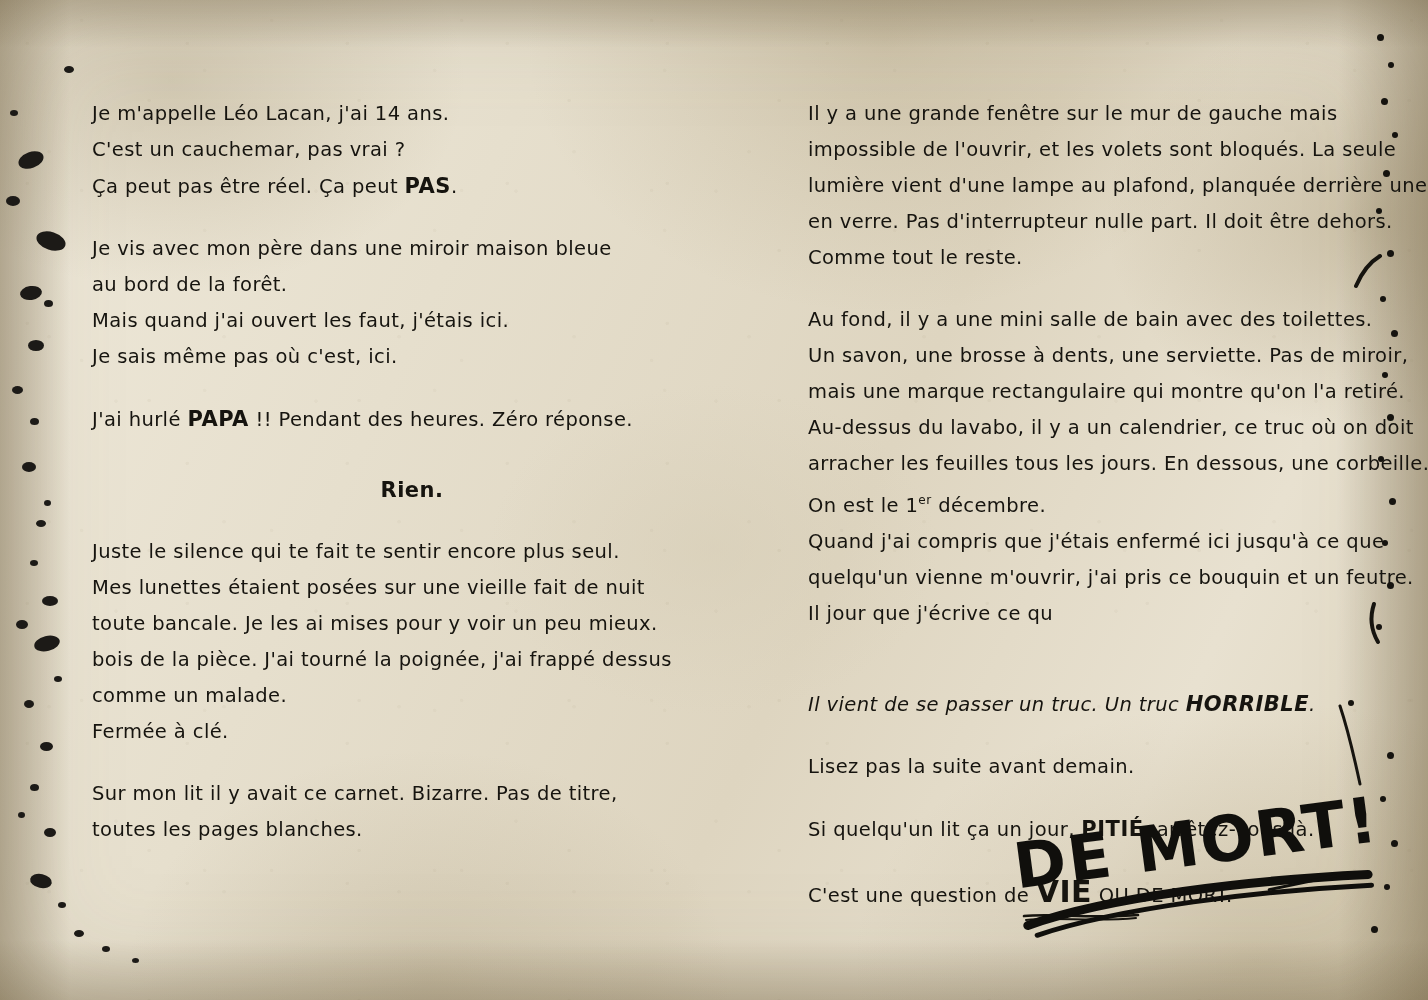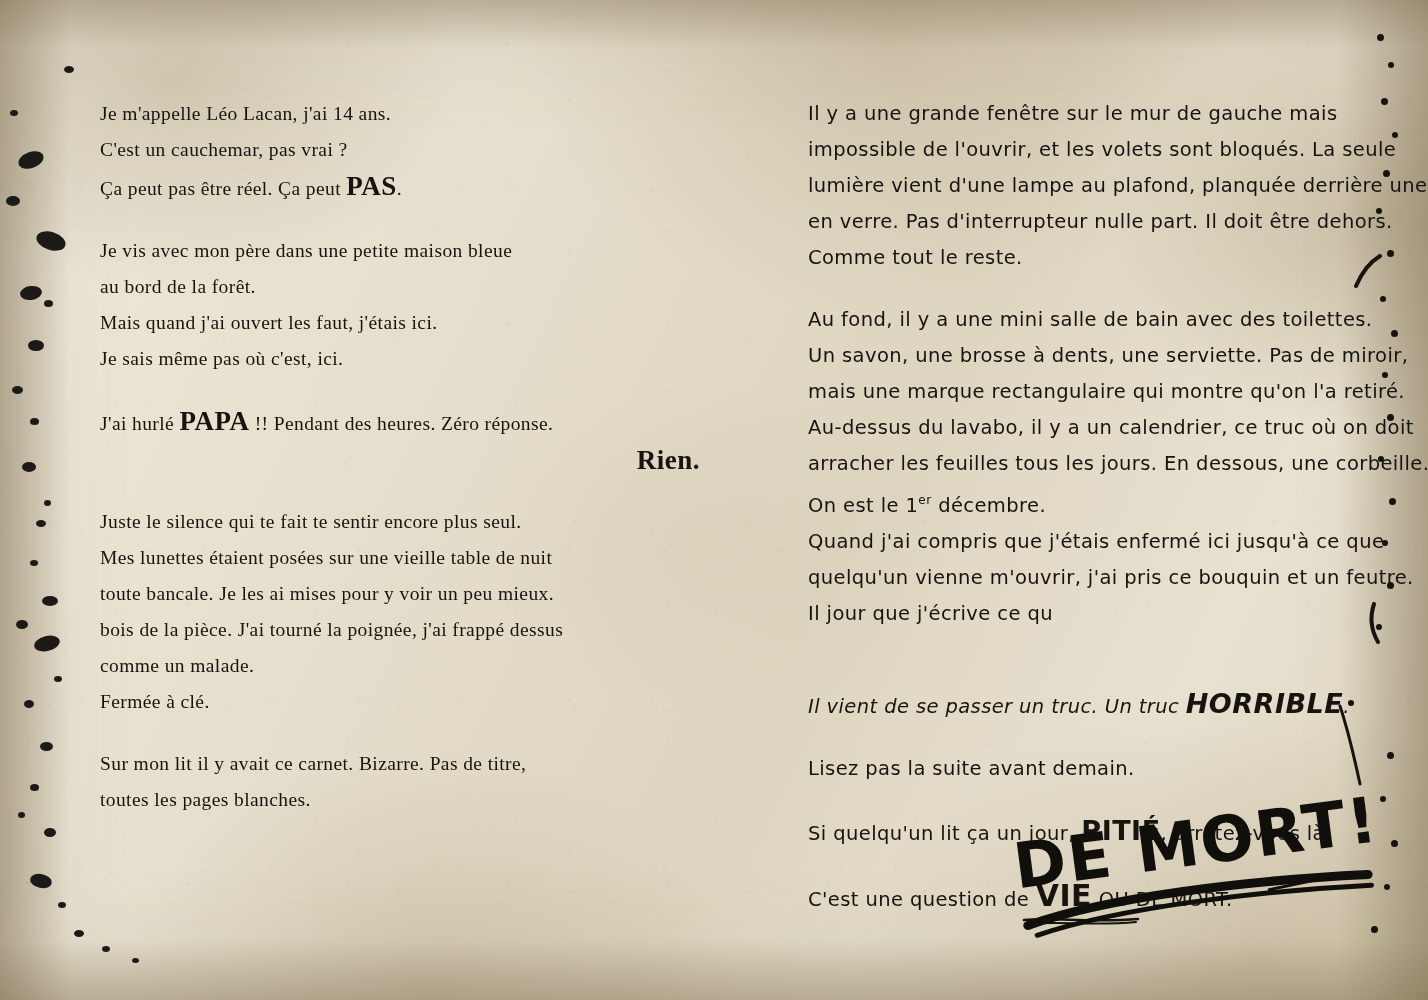--- a/index.html
+++ b/index.html
@@ -81,45 +81,45 @@
     position: absolute;
     inset: 0;
   }
 
   .col {
     position: absolute;
     top: 96px;
     font-family: "DejaVu Sans", sans-serif;
     color: #16140f;
   }
-  #col-left  { left: 100px;  width: 600px; font-family: Liberation Serif, serif; }
+  #col-left  { left: 92px;  width: 600px; }
   #col-right { left: 808px; width: 560px; }
 
   .para {
     margin: 0 0 26px 0;
   }
   .line {
     font-size: 19.5px;
     line-height: 36px;
     letter-spacing: .4px;
     white-space: nowrap;
     color: #16140f;
   }
 
   .big {
-    font-size: 27px;
+    font-size: 21px;
     font-weight: bold;
     letter-spacing: .5px;
   }
   .bigger {
     font-size: 30px;
     font-weight: bold;
     letter-spacing: .5px;
   }
-  .center { text-align: right; }
+  .center { text-align: center; margin-top: 34px; }
 
   .sup { font-size: .62em; vertical-align: super; }
 
   
   #col-right .para.gap-big { margin-top: 54px; font-style: italic; }
 
   .underline-scribble {
     display: block;
     width: 118px;
     height: 10px;
@@ -235,36 +235,36 @@
 
       <div class="para">
         <div class="line">Je m'appelle Léo Lacan, j'ai 14 ans.</div>
         <div class="line">C'est un cauchemar, pas vrai ?</div>
         <div class="line">
           <span>Ça peut pas être réel. Ça peut </span><span class="big">PAS</span><span>.</span>
         </div>
       </div>
 
       <div class="para">
-        <div class="line">Je vis avec mon père dans une petite maison bleue</div>
+        <div class="line">Je vis avec mon père dans une miroir maison bleue</div>
         <div class="line">au bord de la forêt.</div>
         <div class="line">Mais quand j'ai ouvert les faut, j'étais ici.</div>
         <div class="line">Je sais même pas où c'est, ici.</div>
       </div>
 
       <div class="para">
         <div class="line">
           <span>J'ai hurlé </span><span class="big">PAPA</span><span> !! Pendant des heures. Zéro réponse.</span>
         </div>
         <div class="line center big" style="padding-left:40px;">Rien.</div>
       </div>
 
       <div class="para">
         <div class="line">Juste le silence qui te fait te sentir encore plus seul.</div>
-        <div class="line">Mes lunettes étaient posées sur une vieille table de nuit</div>
+        <div class="line">Mes lunettes étaient posées sur une vieille fait de nuit</div>
         <div class="line">toute bancale. Je les ai mises pour y voir un peu mieux.</div>
         <div class="line">bois de la pièce. J'ai tourné la poignée, j'ai frappé dessus</div>
         <div class="line">comme un malade.</div>
         <div class="line">Fermée à clé.</div>
       </div>
 
       <div class="para">
         <div class="line">Sur mon lit il y avait ce carnet. Bizarre. Pas de titre,</div>
         <div class="line">toutes les pages blanches.</div>
       </div>

